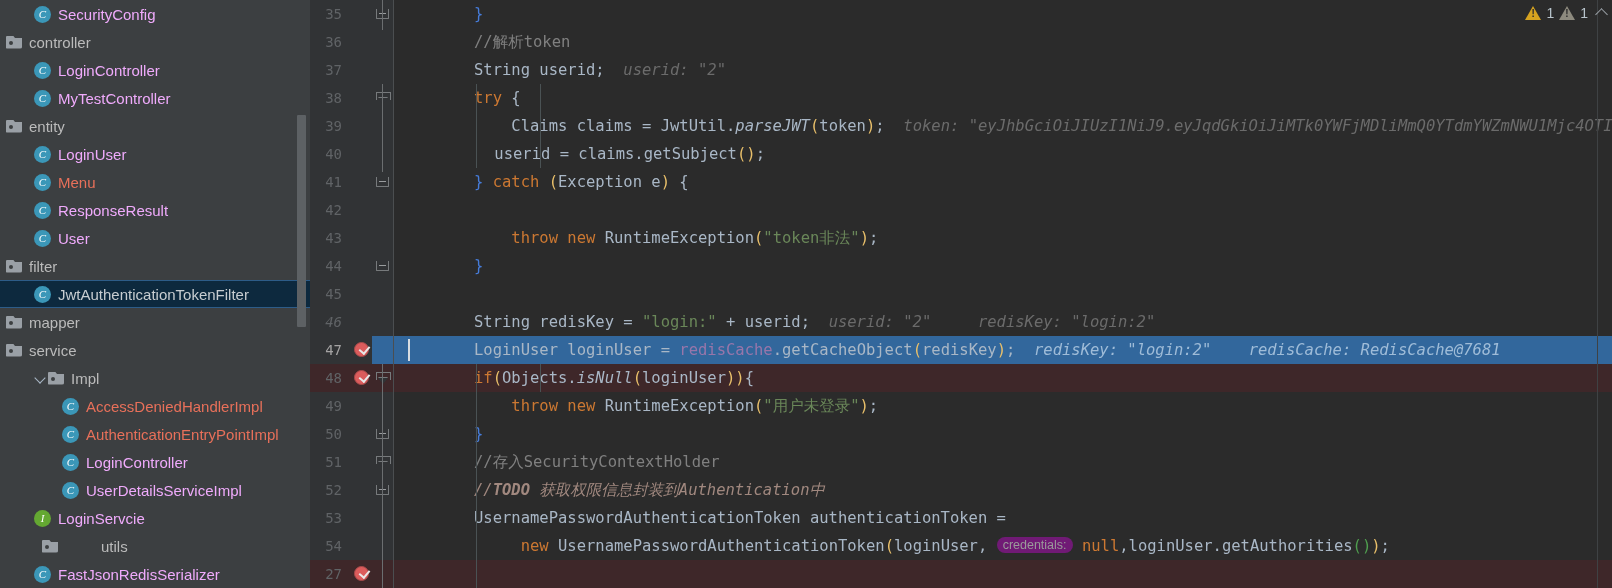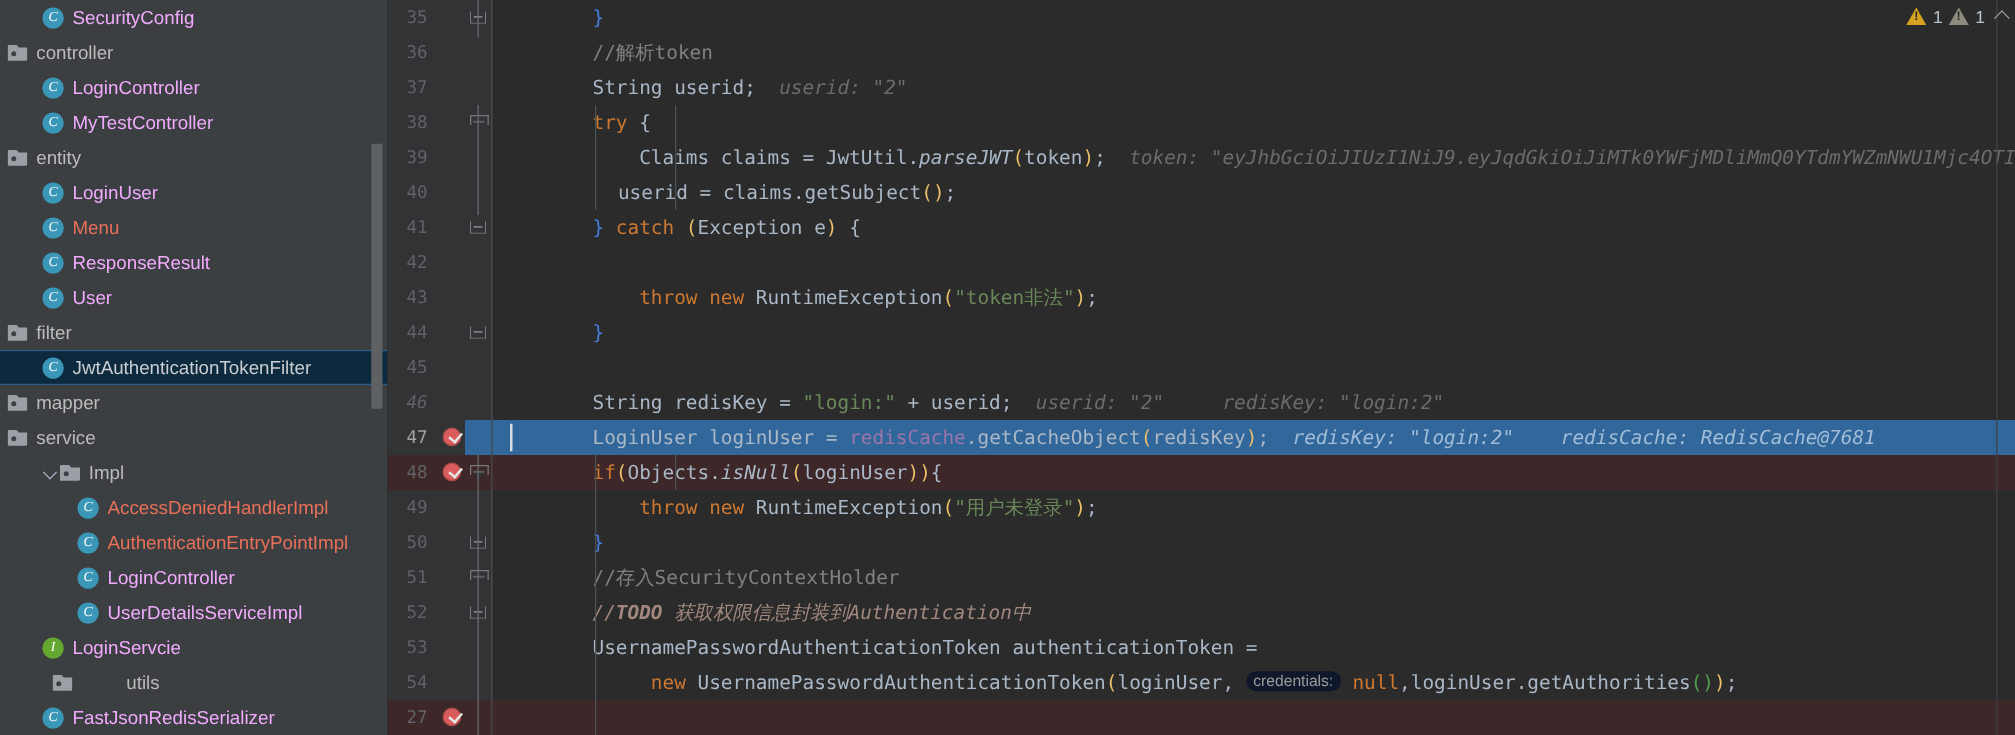--- a/index.html
+++ b/index.html
@@ -230,21 +230,21 @@
   .kw2  { color: #467cda; }
   .str  { color: #6a8759; }
   .cmt  { color: #808080; }
   .todo { color: #a1887f; font-style: italic; }
   .todotag { color: #a1887f; font-style: italic; font-weight: bold; }
   .fld  { color: #9876aa; }
   .stat { font-style: italic; }
   .hint { color: #6b6b6b; font-style: italic; }
   .hint-on-sel { color: #9fbcd8; font-style: italic; }
   .pill {
-    background: #0f172a;
+    background: #701a75;
     color: #9a9a9a;
     font-size: 12.5px;
     font-family: "Liberation Sans", sans-serif;
     font-style: normal;
     padding: 1px 6px;
     border-radius: 9px;
     position: relative;
     top: -2px;
   }
   .paren-y { color: #e8bf6a; }

